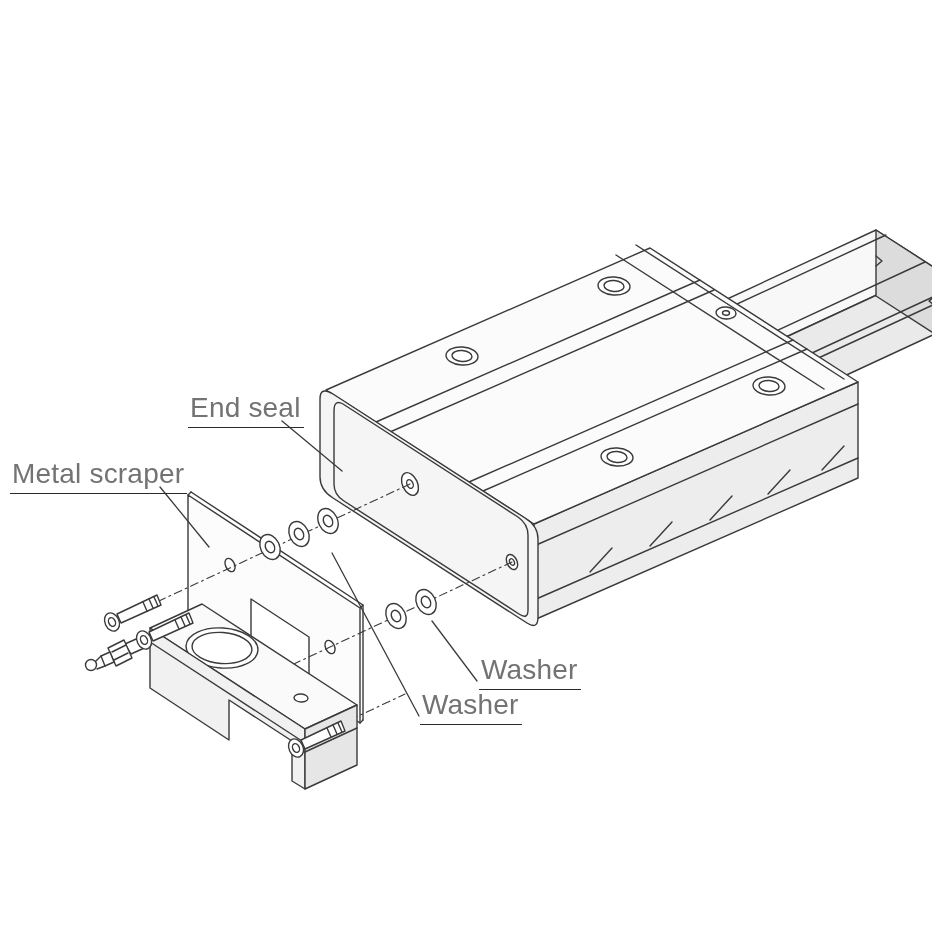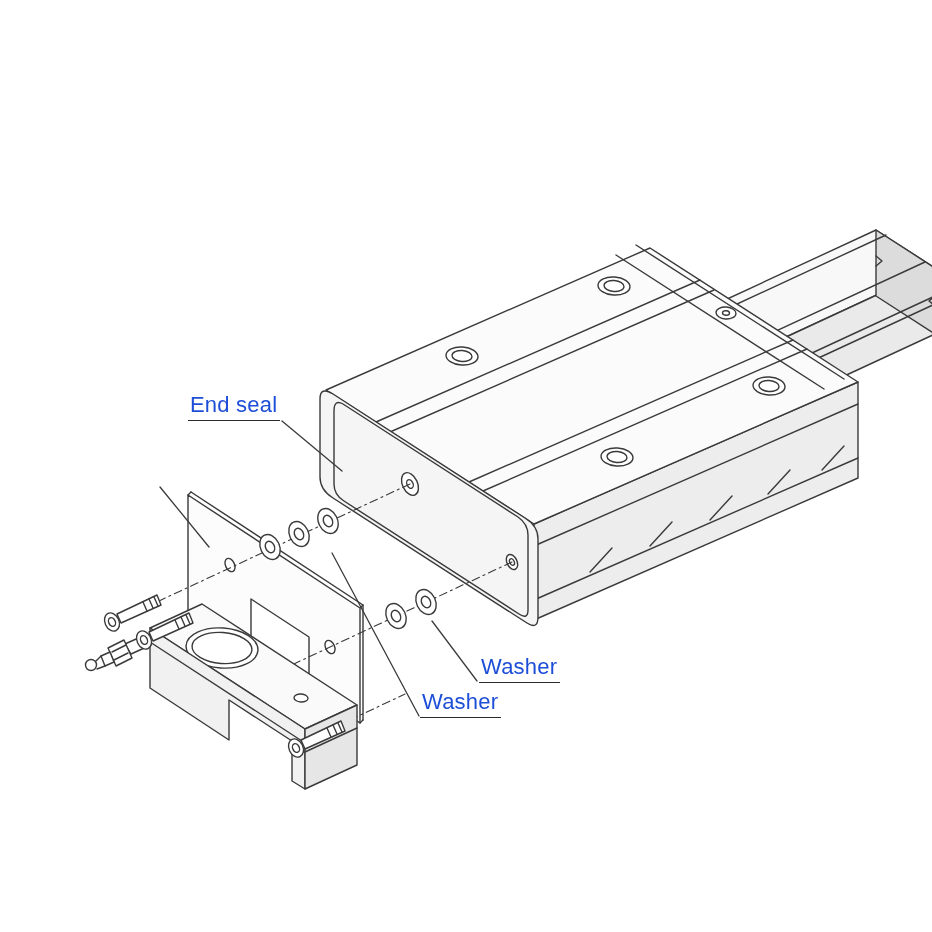--- a/index.html
+++ b/index.html
@@ -6,22 +6,22 @@
   .stage{
     position:relative;
     width:932px;height:932px;
     background:#ffffff;
     font-family:"Liberation Sans", sans-serif;
     overflow:hidden;
   }
   .stage svg{position:absolute;left:0;top:0;}
   .callout{
     position:absolute;
-    font-size:22px;
-    color:#1d4ed8;
+    font-size:28px;
+    color:#737373;
     line-height:1.1;
     padding:0 3px 3px 2px;
     border-bottom:1.6px solid #2b2b2b;
     white-space:nowrap;
     letter-spacing:0.2px;
   }
   .co-end-seal{left:188px;top:393px;}
   .co-metal-scraper{left:10px;top:459px;}
   .co-washer-1{left:479px;top:655px;}
   .co-washer-2{left:420px;top:690px;}
@@ -190,16 +190,17 @@
       <line x1="282" y1="421" x2="342" y2="471"></line>
       <line x1="160" y1="487" x2="209" y2="547"></line>
       <line x1="477" y1="681" x2="432" y2="621"></line>
       <line x1="419" y1="716" x2="332" y2="553"></line>
     </g>
 
   </g>
 </svg>
 
 <div class="callout co-end-seal">End seal</div>
+<div class="callout co-metal-scraper">Metal scraper</div>
 <div class="callout co-washer-1">Washer</div>
 <div class="callout co-washer-2">Washer</div>
 
 </div>
 
 </body></html>

